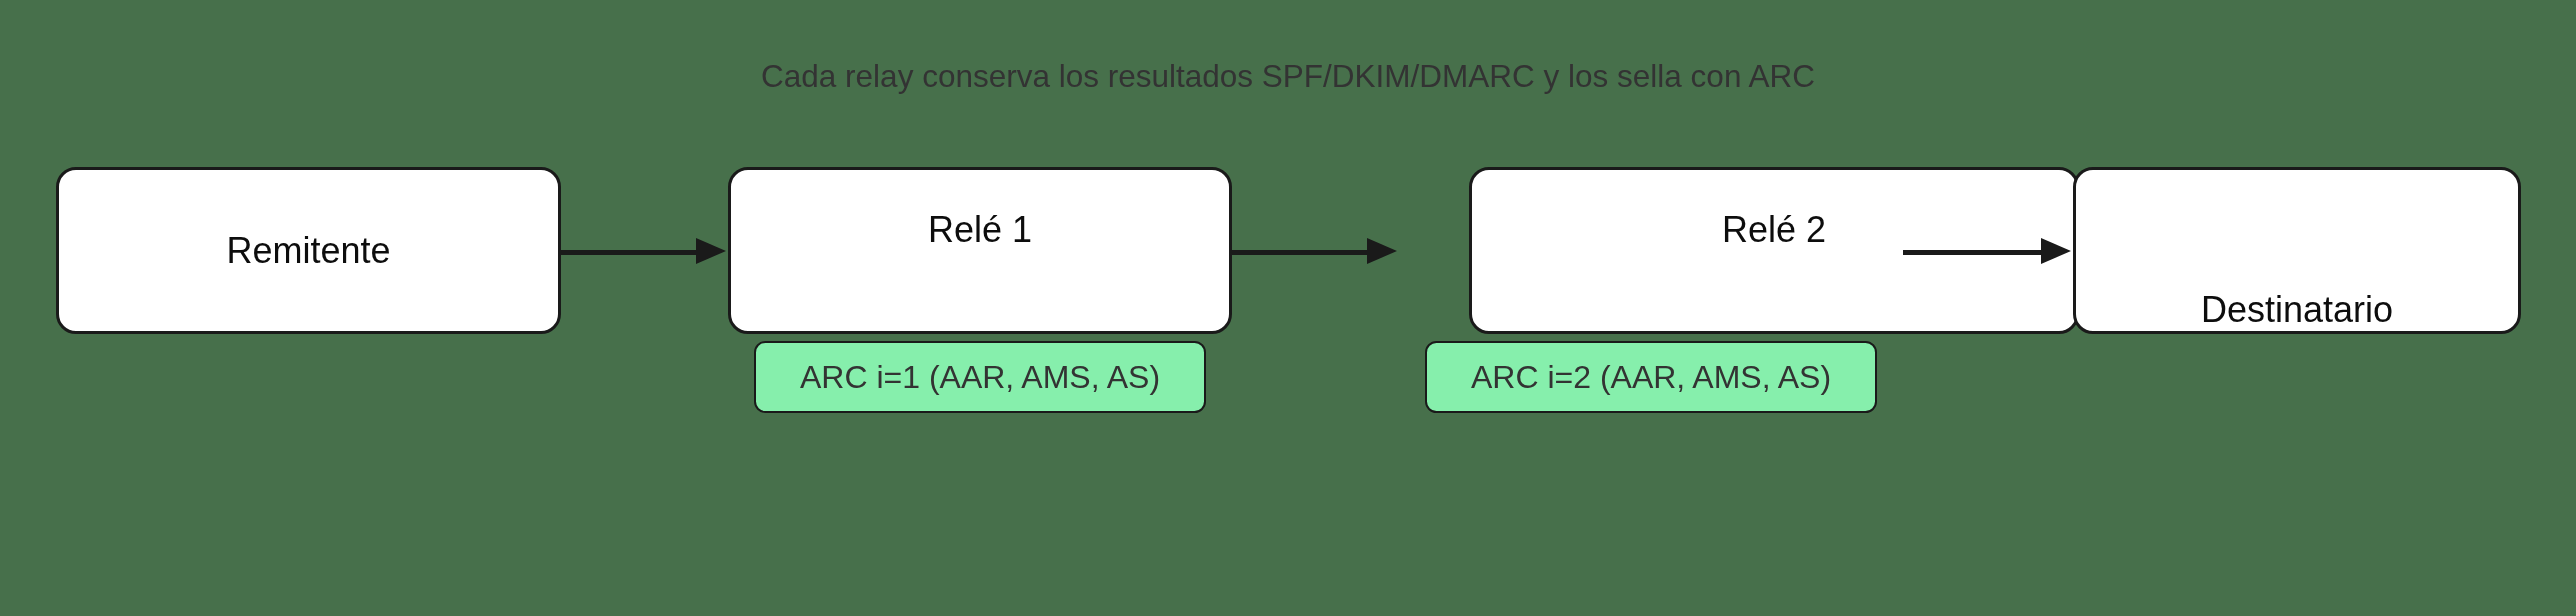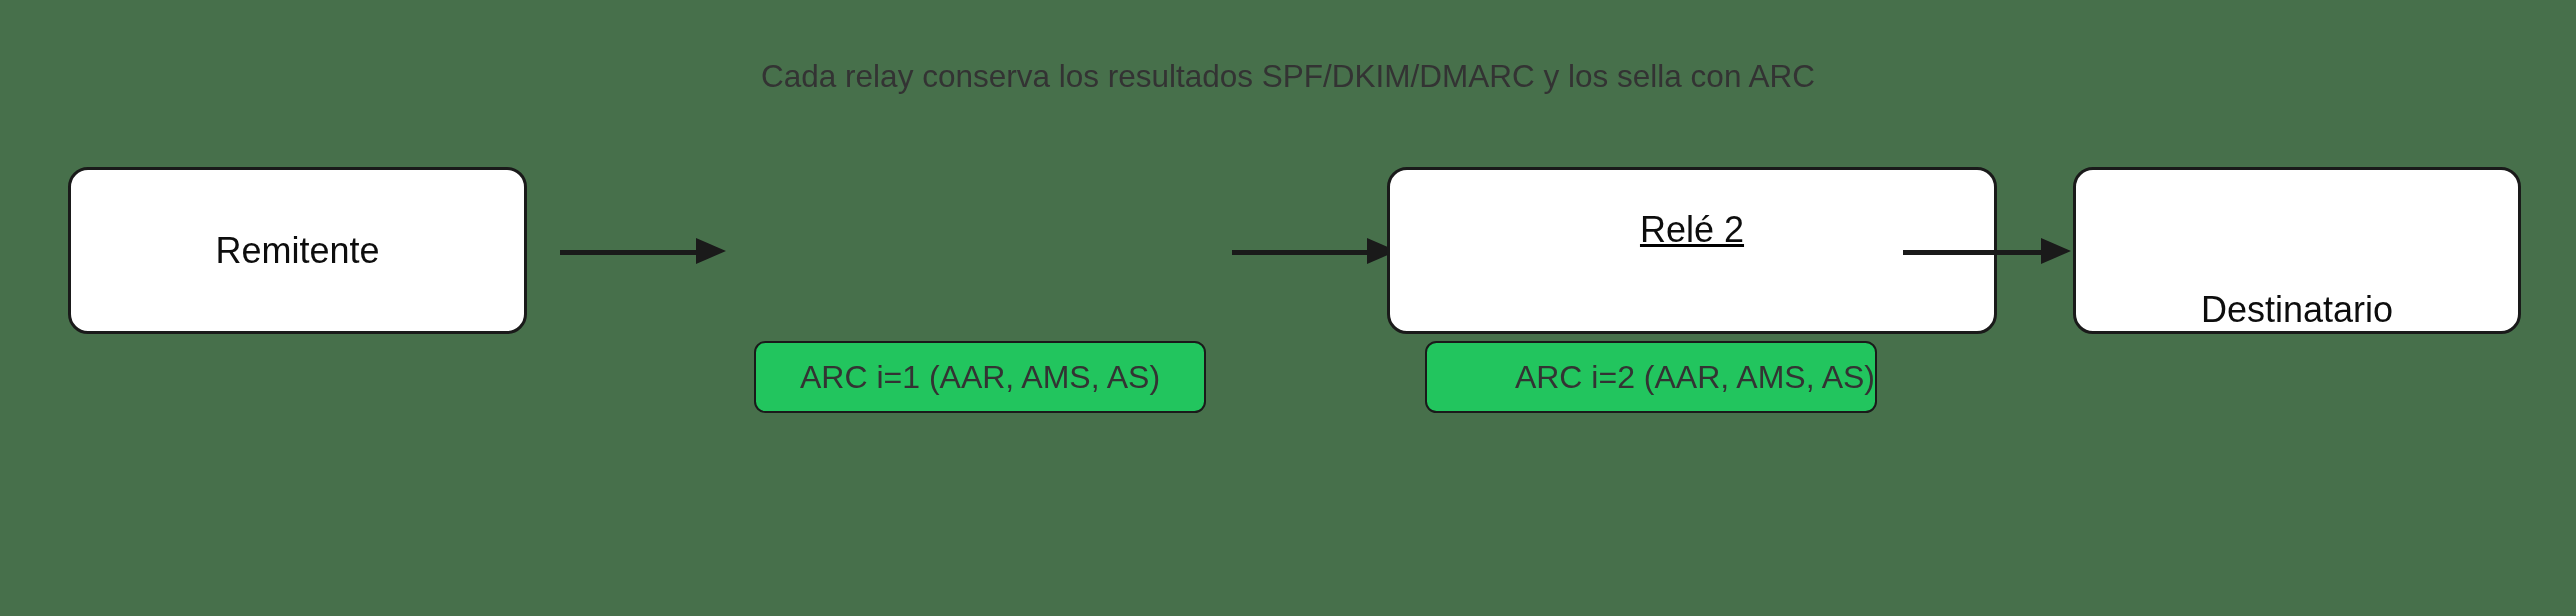--- a/index.html
+++ b/index.html
@@ -47,46 +47,46 @@
   }
   .node.label-high .node-label {
     padding-top: 39px;
   }
   .node-label {
     font-size: 36px;
     line-height: 42px;
     color: #0d0d0d;
     white-space: nowrap;
   }
-  .node-remitente    { left: 68px;   width: 459px; }
+  .node-remitente    { left: 56px;   width: 505px; }
   .node-rele1        { left: 728px; width: 504px; }
-  .node-rele2        { left: 1387px; width: 610px; text-decoration: underline; }
+  .node-rele2        { left: 1469px; width: 610px; }
   .node-destinatario { left: 2073px; width: 448px; align-items: flex-end; }
 
   .annotation {
     position: absolute;
     top: 341px;
     height: 72px;
     width: 452px;
-    background: #22c55e;
+    background: #86efac;
     border: 2.9px solid #1a1a1a;
     border-radius: 11.4px;
     box-sizing: border-box;
     display: flex;
     justify-content: center;
     align-items: center;
   }
   .annotation-label {
     font-size: 32px;
     line-height: 36px;
     color: #333333;
     white-space: nowrap;
   }
   .annotation-rele1 { left: 754px; }
-  .annotation-rele2 { left: 1425px; justify-content: flex-end; }
+  .annotation-rele2 { left: 1425px; }
 
   .arrow {
     position: absolute;
     top: 236px;
     height: 31.5px;
   }
   .arrow-line {
     position: absolute;
     top: 13.6px;
     left: 0;
@@ -119,20 +119,23 @@
 
   <div class="node node-remitente">
     <span class="node-label">Remitente</span>
   </div>
 
   <div class="arrow arrow-1">
     <span class="arrow-line"></span>
     <span class="arrow-head"></span>
   </div>
 
+  <div class="node node-rele1 label-high">
+    <span class="node-label">Relé 1</span>
+  </div>
 
   <div class="annotation annotation-rele1">
     <span class="annotation-label">ARC i=1 (AAR, AMS, AS)</span>
   </div>
 
   <div class="arrow arrow-2">
     <span class="arrow-line"></span>
     <span class="arrow-head"></span>
   </div>
 

